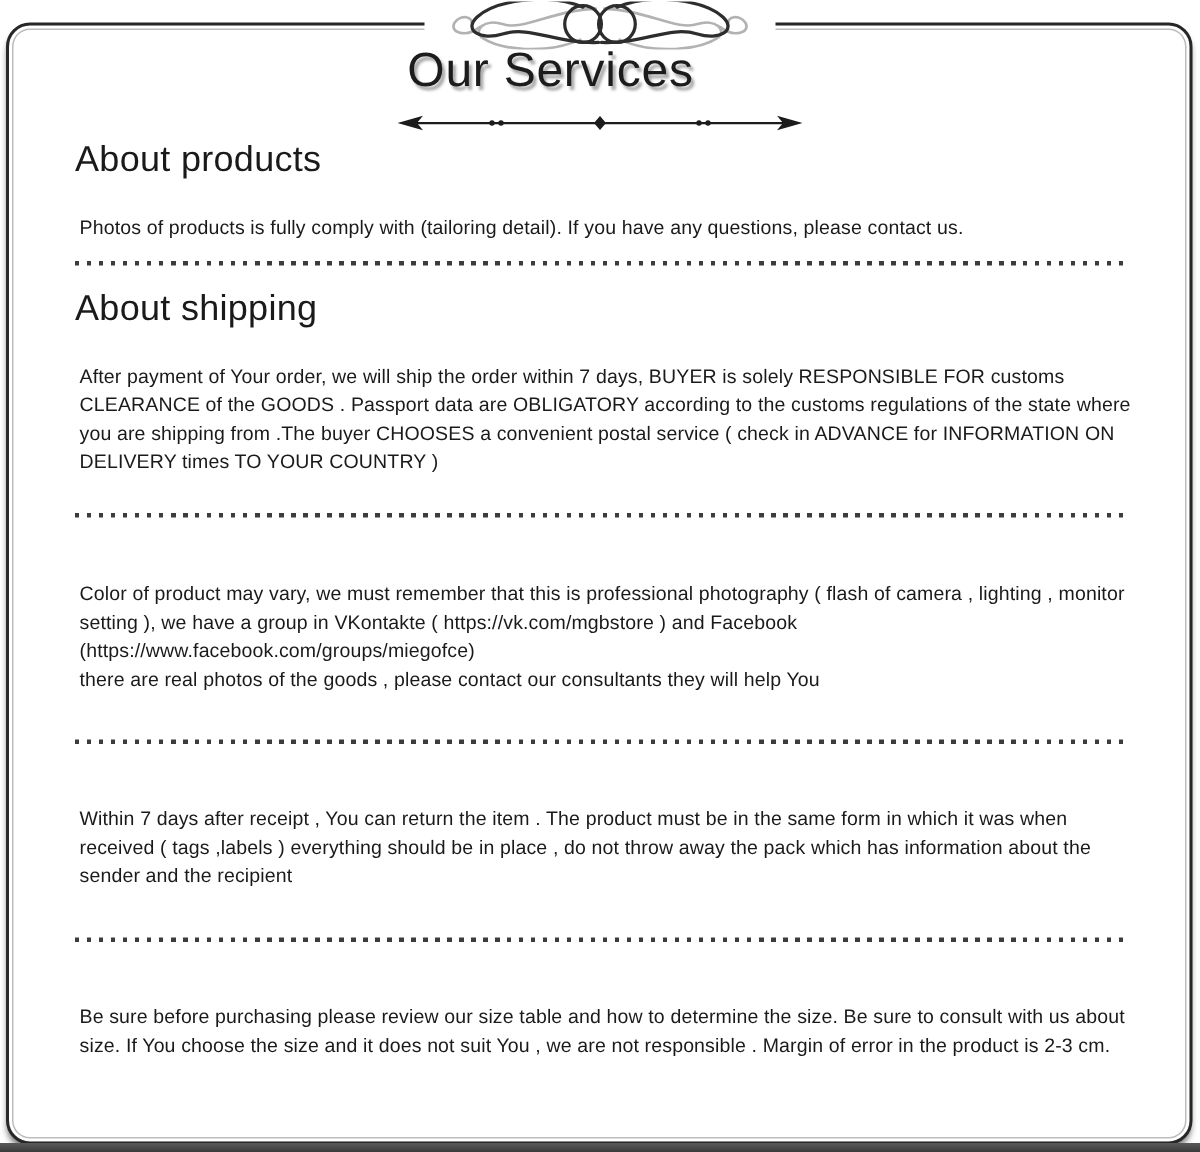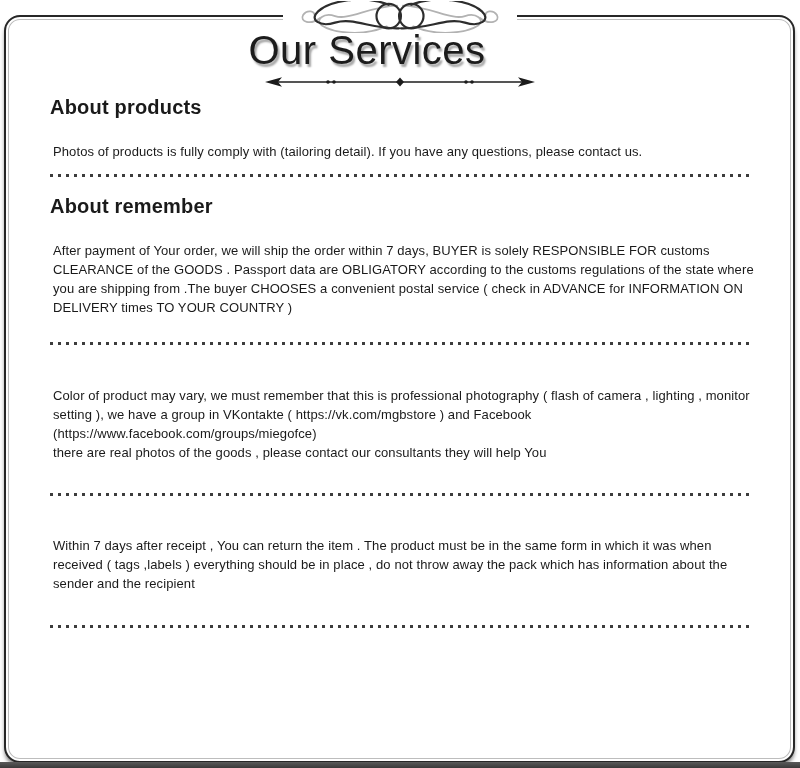--- a/index.html
+++ b/index.html
@@ -25,33 +25,33 @@
     z-index:3;
   }
   .ornament{
     position:absolute;top:0;left:283px;width:234px;height:33px;
     background:#ffffff;z-index:2;display:flex;align-items:center;justify-content:center;
   }
   .ornament svg{width:230px;height:32px;display:block;}
   .title{
     position:absolute;top:28px;left:0;width:734px;margin:0;
     text-align:center;
-    font-size:40px;font-weight:400;letter-spacing:0.5px;
+    font-size:32px;font-weight:400;letter-spacing:0.5px;
     color:var(--title,#1c1c1c);
     text-shadow:2px 3px 2px rgba(0,0,0,0.35);
     z-index:2;
   }
   .arrow-divider{
     position:absolute;top:74px;left:265px;width:270px;height:16px;z-index:2;
   }
   .sec{
     position:absolute;left:50px;width:720px;
   }
   .sec h2{
-    margin:0;font-size:20px;font-weight:700;line-height:24px;
+    margin:0;font-size:24px;font-weight:400;line-height:24px;
     color:var(--text,#1a1a1a);letter-spacing:0.2px;
   }
   .sec p{
     margin:23px 0 0 3px;font-size:13px;line-height:19px;font-weight:400;
     color:var(--text,#1a1a1a);white-space:pre-line;letter-spacing:0.1px;
   }
   .dotline{
     position:absolute;left:50px;width:702px;height:3px;
     background:repeating-linear-gradient(to right,
       var(--divider,#3c3c3c) 0 3px, transparent 3px 8px);
@@ -94,21 +94,21 @@
   </svg>
 </div>
 
 <section class="sec" style="top:95px">
   <h2>About products</h2>
   <p>Photos of products is fully comply with (tailoring detail). If you have any questions, please contact us.</p>
 </section>
 <div class="dotline" style="top:174px"></div>
 
 <section class="sec" style="top:194px">
-  <h2>About remember</h2>
+  <h2>About shipping</h2>
   <p>After payment of Your order, we will ship the order within 7 days, BUYER is solely RESPONSIBLE FOR customs
 CLEARANCE of the GOODS . Passport data are OBLIGATORY according to the customs regulations of the state where
 you are shipping from .The buyer CHOOSES a convenient postal service ( check in ADVANCE for INFORMATION ON
 DELIVERY times TO YOUR COUNTRY )</p>
 </section>
 <div class="dotline" style="top:342px"></div>
 
 <section class="sec" style="top:363px">
   <p>Color of product may vary, we must remember that this is professional photography ( flash of camera , lighting , monitor
 setting ), we have a group in VKontakte ( https://vk.com/mgbstore ) and Facebook
@@ -118,15 +118,17 @@
 <div class="dotline" style="top:493px"></div>
 
 <section class="sec" style="top:513px">
   <p>Within 7 days after receipt , You can return the item . The product must be in the same form in which it was when
 received ( tags ,labels ) everything should be in place , do not throw away the pack which has information about the
 sender and the recipient</p>
 </section>
 <div class="dotline" style="top:625px"></div>
 
 <section class="sec" style="top:645px">
+  <p>Be sure before purchasing  please review our size table and how to determine the size. Be sure to consult with us about
+size. If You choose the size and it does not suit You , we are not responsible . Margin of error in the product is 2-3 cm.</p>
 </section>
 
 <div class="bottom-strip"></div>
 
 </body></html>

